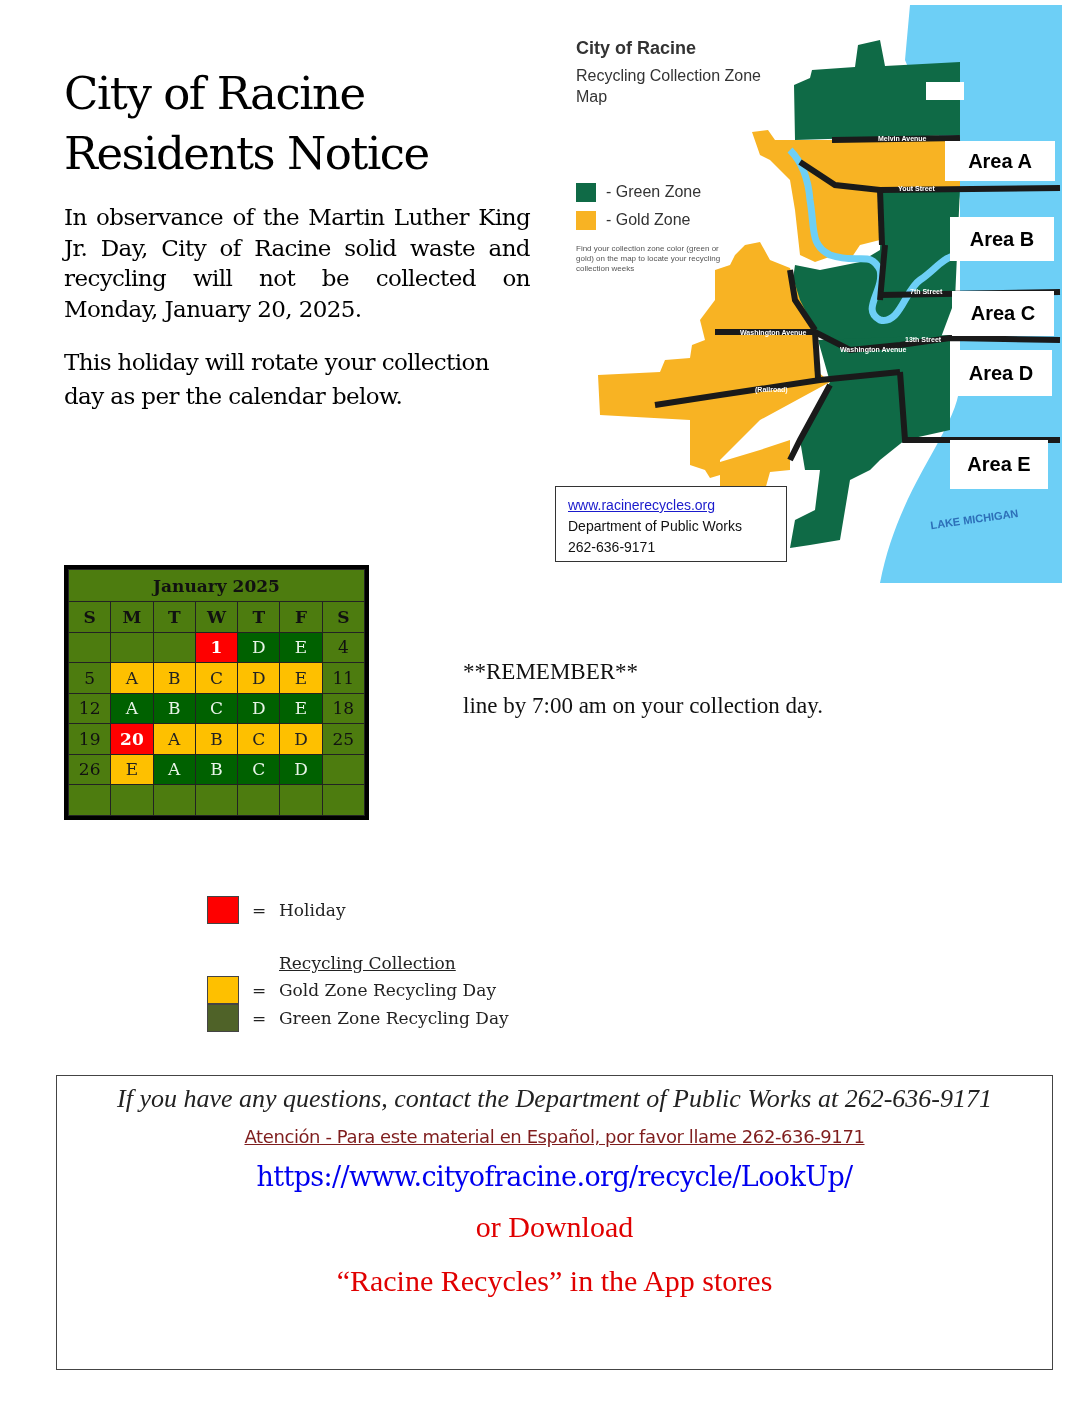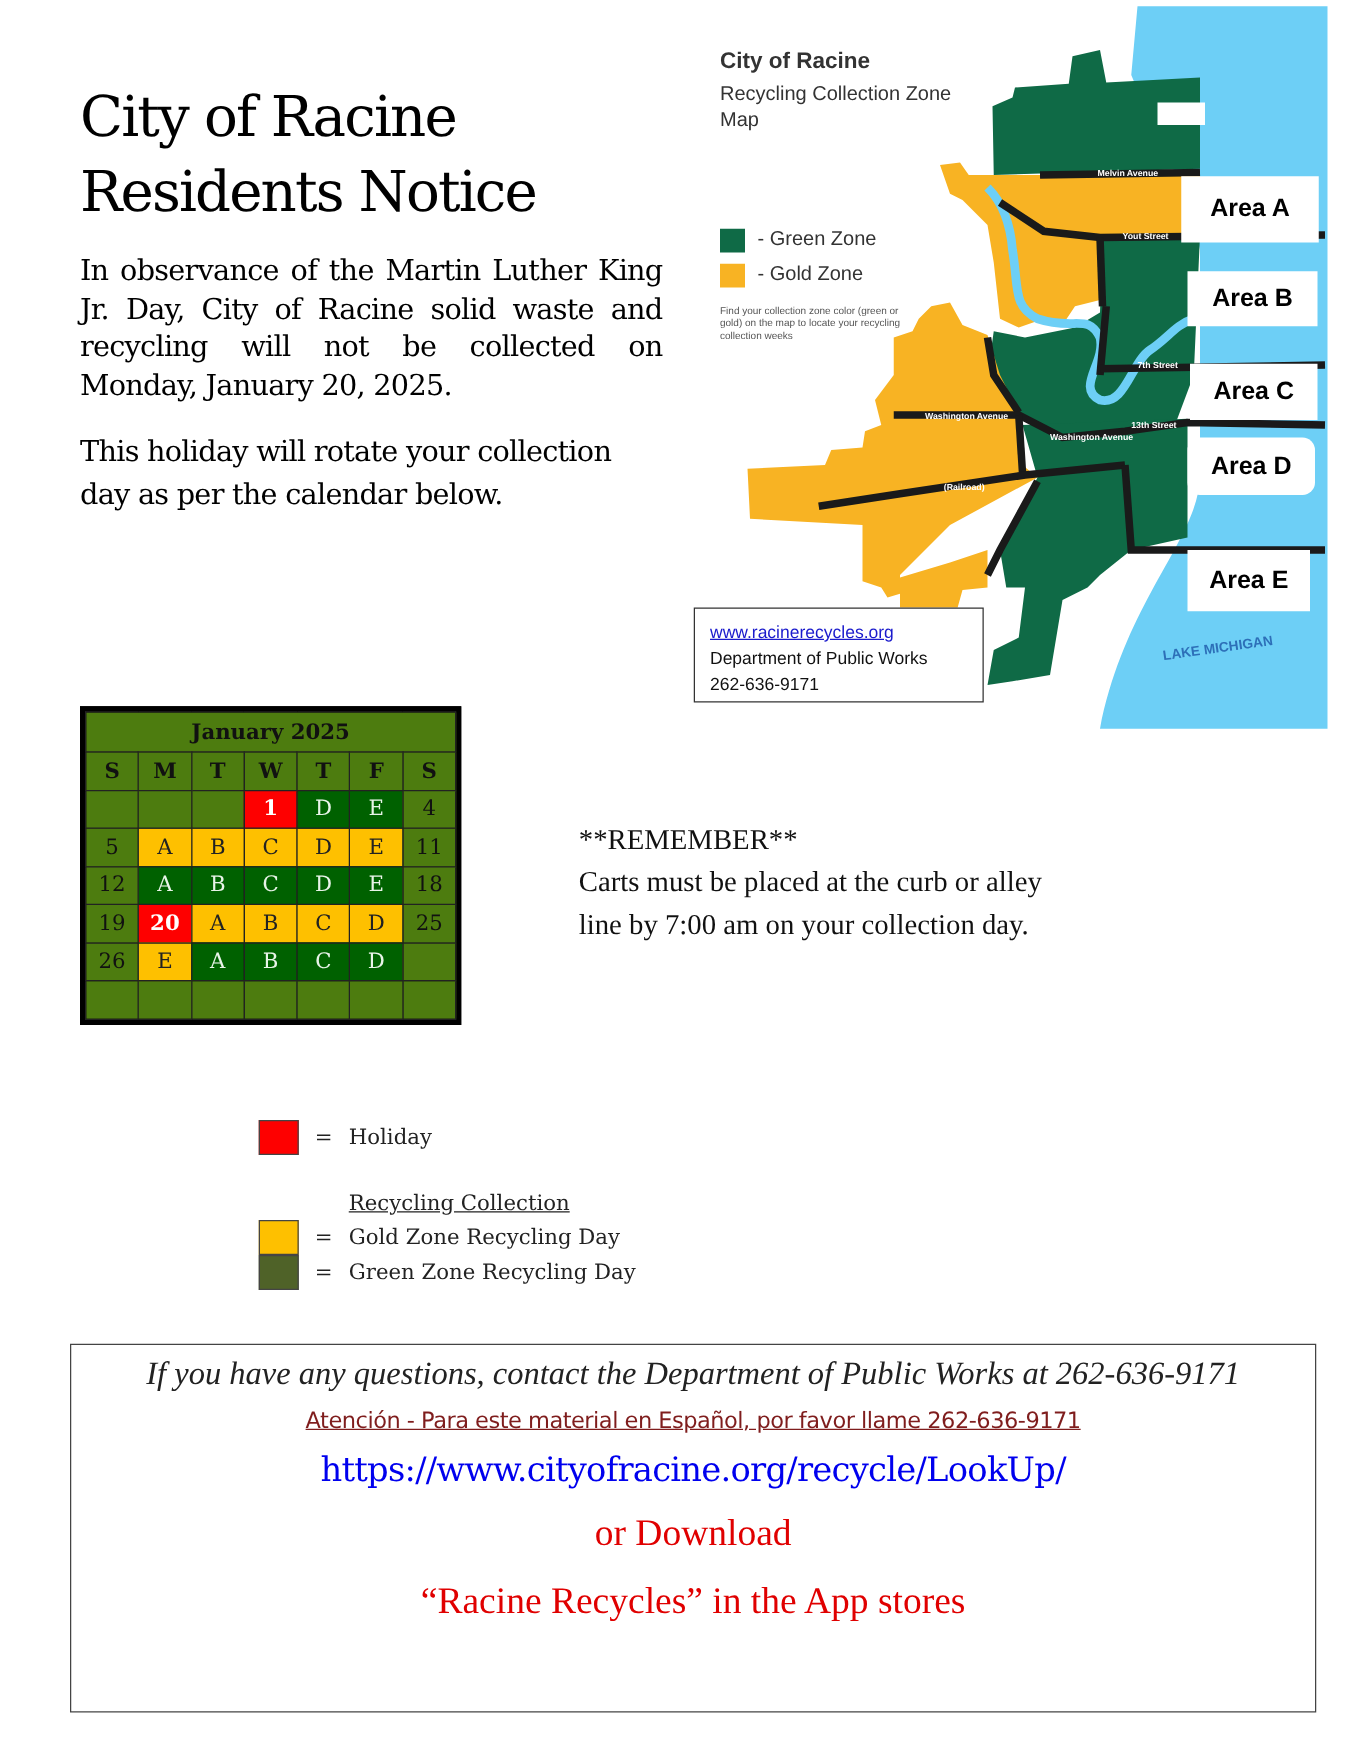--- a/index.html
+++ b/index.html
@@ -112,24 +112,24 @@
     <span class="zone-sw" style="background:#0f6a46"></span>
     <span>- Green Zone</span>
   </div>
   <div class="zone-row">
     <span class="zone-sw" style="background:#f8b323"></span>
     <span>- Gold Zone</span>
   </div>
 </div>
 <div class="abs zone-note">Find your collection zone color (green or gold) on the map to locate your recycling collection weeks</div>
 
-<div class="abs area-box" style="left:945px;top:141px;width:110px;height:53px;">Area A</div>
+<div class="abs area-box" style="left:945px;top:141px;width:110px;height:40px;">Area A</div>
 <div class="abs area-box" style="left:950px;top:217px;width:104px;height:44px;">Area B</div>
 <div class="abs area-box" style="left:952px;top:291px;width:102px;height:45px;">Area C</div>
-<div class="abs area-box" style="left:950px;top:350px;width:102px;height:46px;border-radius:10px;">Area D</div>
+<div class="abs area-box" style="left:950px;top:350px;width:102px;height:46px;">Area D</div>
 <div class="abs area-box" style="left:950px;top:440px;width:98px;height:49px;">Area E</div>
 
 <div class="abs lake-label">LAKE MICHIGAN</div>
 
 <div class="abs info-box">
   <div><a>www.racinerecycles.org</a></div>
   <div>Department of Public Works</div>
   <div>262-636-9171</div>
 </div>
 
@@ -203,21 +203,20 @@
           <td></td>
           <td></td>
           <td></td>
         </tr>
       </tbody>
   </table>
 </div>
 
 <div class="abs remember">
   <div>**REMEMBER**</div>
-  <div>Carts must be placed at the curb or alley</div>
   <div>line by 7:00 am on your collection day.</div>
 </div>
 
 <div class="abs legend">
   <div class="leg-row">
     <span class="leg-sw" style="background:#fe0000"></span>
     <span class="leg-eq">=</span>
     <span>Holiday</span>
   </div>
   <div class="leg-head">Recycling Collection</div>

